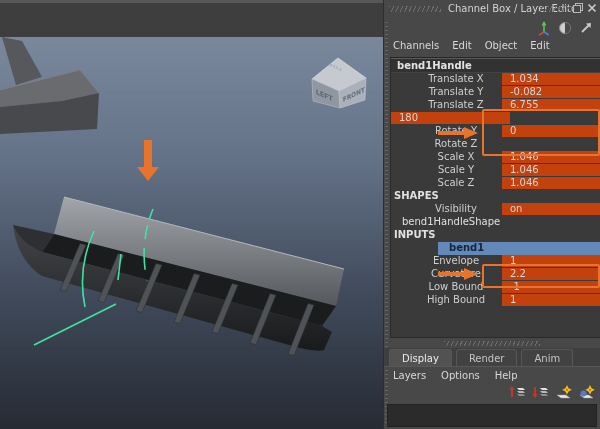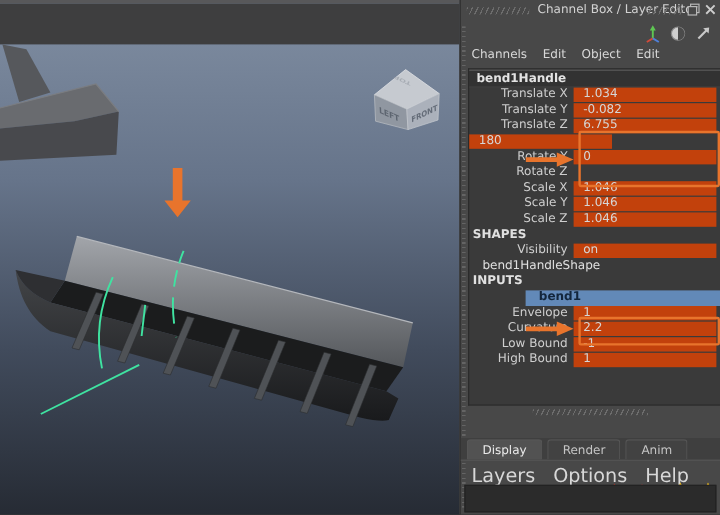--- a/index.html
+++ b/index.html
@@ -20,37 +20,37 @@
   #win-btns{position:absolute;right:2px;top:2px;display:flex;gap:2px;}
   #tool-row{position:absolute;top:19px;right:7px;display:flex;gap:7px;align-items:center;height:18px;}
   #cb-menubar{position:absolute;top:40px;left:9px;display:flex;gap:13px;font-size:10px;color:#d8d8d8;}
   #cb-menubar span,.le-menu span{cursor:default;}
   
   #channelbox{position:absolute;left:6px;top:57px;width:235px;height:281px;background:#3a3a3a;
               border:1px solid #2b2b2b;border-top-color:#272727;box-sizing:border-box;}
   #node-header{height:15px;background:#323232;border-top:1px solid #5a5a5a;border-bottom:1px solid #424242;
                font-size:10px;font-weight:bold;color:#e3e3e3;padding:1px 0 0 6px;box-sizing:border-box;}
   .cb-row{height:13px;display:flex;font-size:10px;line-height:12px;}
-  .cb-label{width:87px;text-align:right;padding-right:5px;color:#cecece;box-sizing:border-box;}
+  .cb-label{width:87px;text-align:center;padding-right:5px;color:#cecece;box-sizing:border-box;margin-left:24px;}
   .cb-value{width:119px;background:#c2410c;color:#d6d6d6;padding-left:8px;margin-bottom:1px;box-sizing:border-box;}
   .cb-row.section .cb-text{font-weight:bold;color:#e0e0e0;padding-left:3px;}
   .cb-row.node .cb-text{font-weight:normal;color:#e0e0e0;padding-left:11px;}
   .cb-row.selected{background:#6289b8;margin-left:47px;}
   .cb-row.selected .cb-text{font-weight:bold;color:#13263c;padding-left:11px;}
   
   #splitter{position:absolute;top:341px;left:50%;transform:translateX(-50%);width:96px;height:5px;
             background:repeating-linear-gradient(115deg,#6d6d6d 0 1px,transparent 1px 4px);}
   
   #layereditor{position:absolute;top:348px;left:0;right:0;bottom:0;}
   #tabs{display:flex;height:19px;padding:1px 0 0 5px;gap:4px;background:#3f3f3f;
-        border-bottom:1px solid #585858;box-sizing:border-box;margin-top:17px;}
+        border-bottom:1px solid #585858;box-sizing:border-box;}
   .tab{padding:3px 12px 0;font-size:10px;color:#c4c4c4;background:#424242;border:1px solid #565656;
        border-bottom:none;border-radius:3px 3px 0 0;}
   .tab.active{background:#525252;color:#eaeaea;}
-  .le-menu{display:flex;gap:15px;padding:3px 0 0 9px;font-size:16px;color:#d8d8d8;height:17px;box-sizing:border-box;}
+  .le-menu{display:flex;gap:15px;padding:3px 0 0 9px;font-size:10px;color:#d8d8d8;height:17px;box-sizing:border-box;}
   #iconrow{display:flex;justify-content:flex-end;align-items:center;gap:6px;padding:0 5px 2px 0;height:18px;box-sizing:border-box;}
   #layerlist{position:absolute;left:3px;right:3px;top:56px;bottom:2px;background:#2b2b2b;border:1px solid #222;}
   
   .ann-box{position:absolute;border:2px solid #e8742c;border-radius:2px;pointer-events:none;}
   #box-rotate{left:482px;top:109px;width:114px;height:43px;}
   #box-curvature{left:482px;top:264px;width:114px;height:20px;}
   .ann-arrow{position:absolute;pointer-events:none;}
 </style>
 </head>
 <body>

